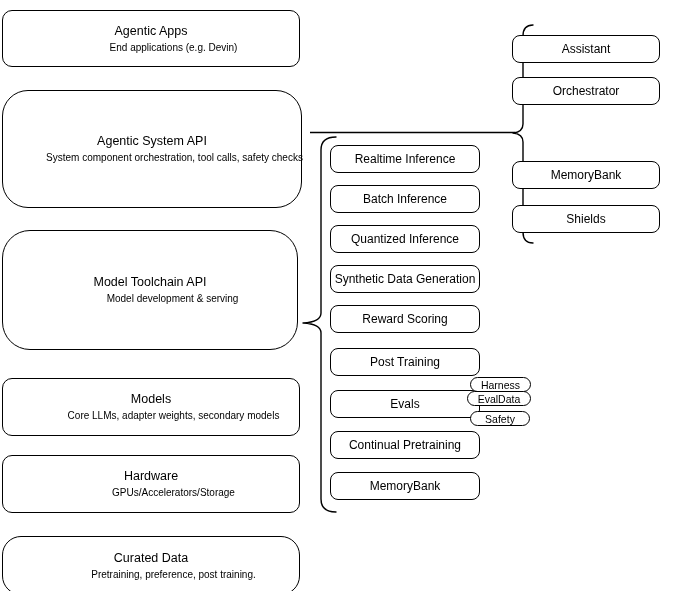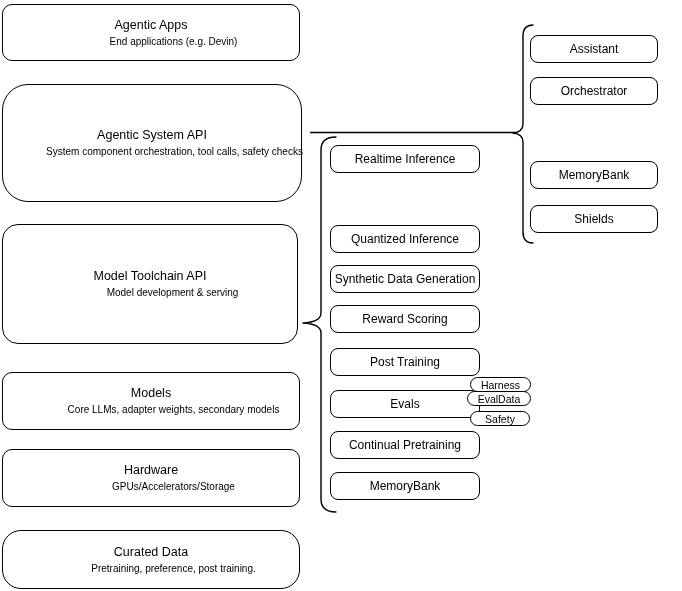--- a/index.html
+++ b/index.html
@@ -26,20 +26,21 @@
     position: absolute;
     box-sizing: border-box;
     background: #ffffff;
     border: 1.4px solid #000000;
     display: flex;
     flex-direction: column;
     align-items: center;
     justify-content: center;
     gap: 3px;
     text-align: center;
+    margin-top: 6px;
   }
   .ltitle {
     font-size: 12.5px;
     line-height: 15px;
     white-space: nowrap;
   }
   .lsub {
     font-size: 10px;
     line-height: 12px;
     white-space: nowrap;
@@ -57,22 +58,22 @@
     font-size: 12px;
     white-space: nowrap;
     text-align: center;
   }
   .mbox {
     left: 330px;
     width: 150px;
     height: 28px;
   }
   .rbox {
-    left: 530px;
-    width: 128px;
+    left: 512px;
+    width: 148px;
     height: 28px;
   }
   .pill {
     position: absolute;
     box-sizing: border-box;
     background: #ffffff;
     border: 1.3px solid #000000;
     border-radius: 8px;
     display: flex;
     align-items: center;
@@ -100,41 +101,42 @@
   <div class="lbox" style="left:2px; top:4px; width:298px; height:57px; border-radius:10px">
     <div class="ltitle">Agentic Apps</div>
     <div class="lsub">End applications (e.g. Devin)</div>
   </div>
 
   <div class="lbox" style="left:2px; top:84px; width:300px; height:118px; border-radius:26px">
     <div class="ltitle">Agentic System API</div>
     <div class="lsub">System component orchestration, tool calls, safety checks</div>
   </div>
 
-  <div class="lbox" style="left:2px; top:224px; width:296px; height:120px; border-radius:16px">
+  <div class="lbox" style="left:2px; top:224px; width:296px; height:120px; border-radius:28px">
     <div class="ltitle">Model Toolchain API</div>
     <div class="lsub">Model development &amp; serving</div>
   </div>
 
   <div class="lbox" style="left:2px; top:372px; width:298px; height:58px; border-radius:10px">
     <div class="ltitle">Models</div>
     <div class="lsub">Core LLMs, adapter weights, secondary models</div>
   </div>
 
   <div class="lbox" style="left:2px; top:449px; width:298px; height:58px; border-radius:10px">
     <div class="ltitle">Hardware</div>
     <div class="lsub">GPUs/Accelerators/Storage</div>
   </div>
 
   <div class="lbox" style="left:2px; top:530px; width:298px; height:59px; border-radius:19px">
     <div class="ltitle">Curated Data</div>
     <div class="lsub">Pretraining, preference, post training.</div>
   </div>
 
   <div class="mbox" style="top:145px">Realtime Inference</div>
+  <div class="mbox" style="top:185px">Batch Inference</div>
   <div class="mbox" style="top:225px">Quantized Inference</div>
   <div class="mbox" style="top:265px">Synthetic Data Generation</div>
   <div class="mbox" style="top:305px">Reward Scoring</div>
   <div class="mbox" style="top:348px">Post Training</div>
   <div class="mbox" style="top:390px">Evals</div>
   <div class="mbox" style="top:431px">Continual Pretraining</div>
   <div class="mbox" style="top:472px">MemoryBank</div>
 
   <div class="pill" style="left:470px; top:377px; width:61px; height:15px">Harness</div>
   <div class="pill" style="left:467px; top:391px; width:64px; height:15px">EvalData</div>

